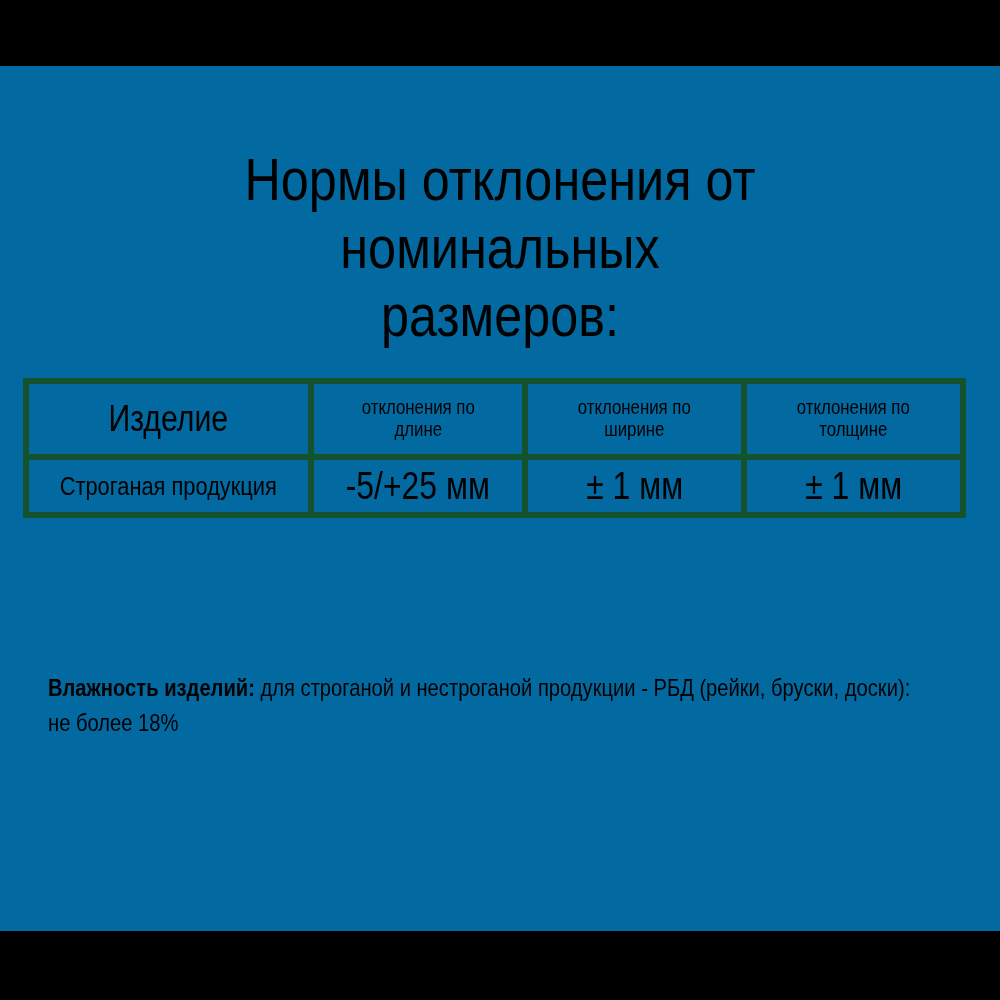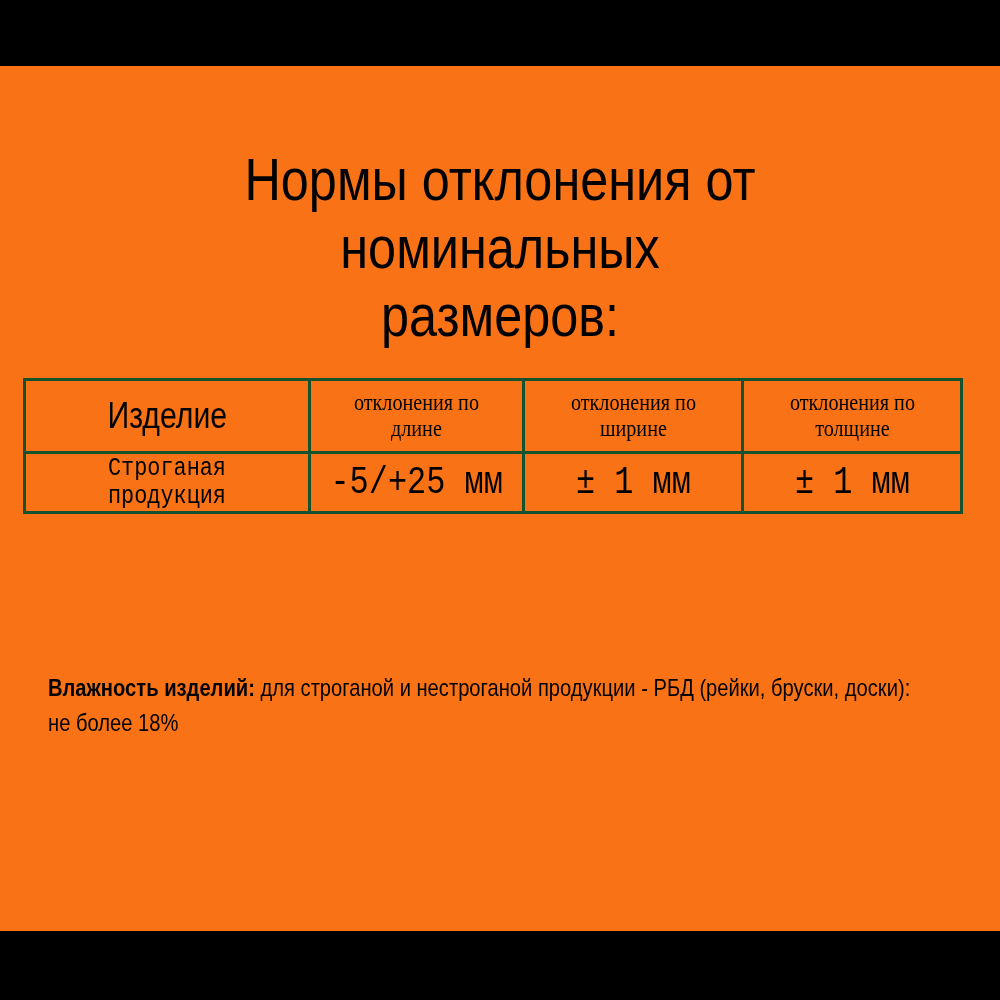--- a/index.html
+++ b/index.html
@@ -3,21 +3,21 @@
 <meta charset="utf-8">
 <style>
   html, body {
     margin: 0;
     padding: 0;
   }
   #frame {
     position: relative;
     width: 1000px;
     height: 1000px;
-    background: #f97316;
+    background: #0369a1;
     overflow: hidden;
     font-family: "Liberation Sans", sans-serif;
     color: #000000;
   }
   .letterbox {
     position: absolute;
     left: 0;
     width: 1000px;
     background: #000000;
   }
@@ -48,36 +48,36 @@
   }
 
   #deviations-table {
     position: absolute;
     top: 378px;
     left: 23px;
     border-collapse: collapse;
     table-layout: fixed;
   }
   #deviations-table td, #deviations-table th {
-    border: 3px solid #14532d;
+    border: 6px solid #14532d;
     text-align: center;
     vertical-align: middle;
     padding: 0;
     font-weight: normal;
   }
   #deviations-table .cnd {
     transform-origin: 50% 50%;
     text-align: center;
     line-height: 1.08;
   }
   tr.header-row td { height: 70px; }
-  tr.data-row-1 td { height: 52px; font-family: Liberation Mono, monospace; }
+  tr.data-row-1 td { height: 52px; }
   tr.data-row-2 td { height: 53px; }
   td.product-header { font-size: 36px; }
-  td.col-header { font-size: 24px; font-family: Liberation Serif, serif; }
+  td.col-header { font-size: 20px; }
   td.product-cell { font-size: 26px; }
   td.value-cell { font-size: 38px; }
 
   #moisture-note {
     position: absolute;
     top: 670px;
     left: 48px;
     width: 1100px;
     font-size: 24px;
     line-height: 35px;

